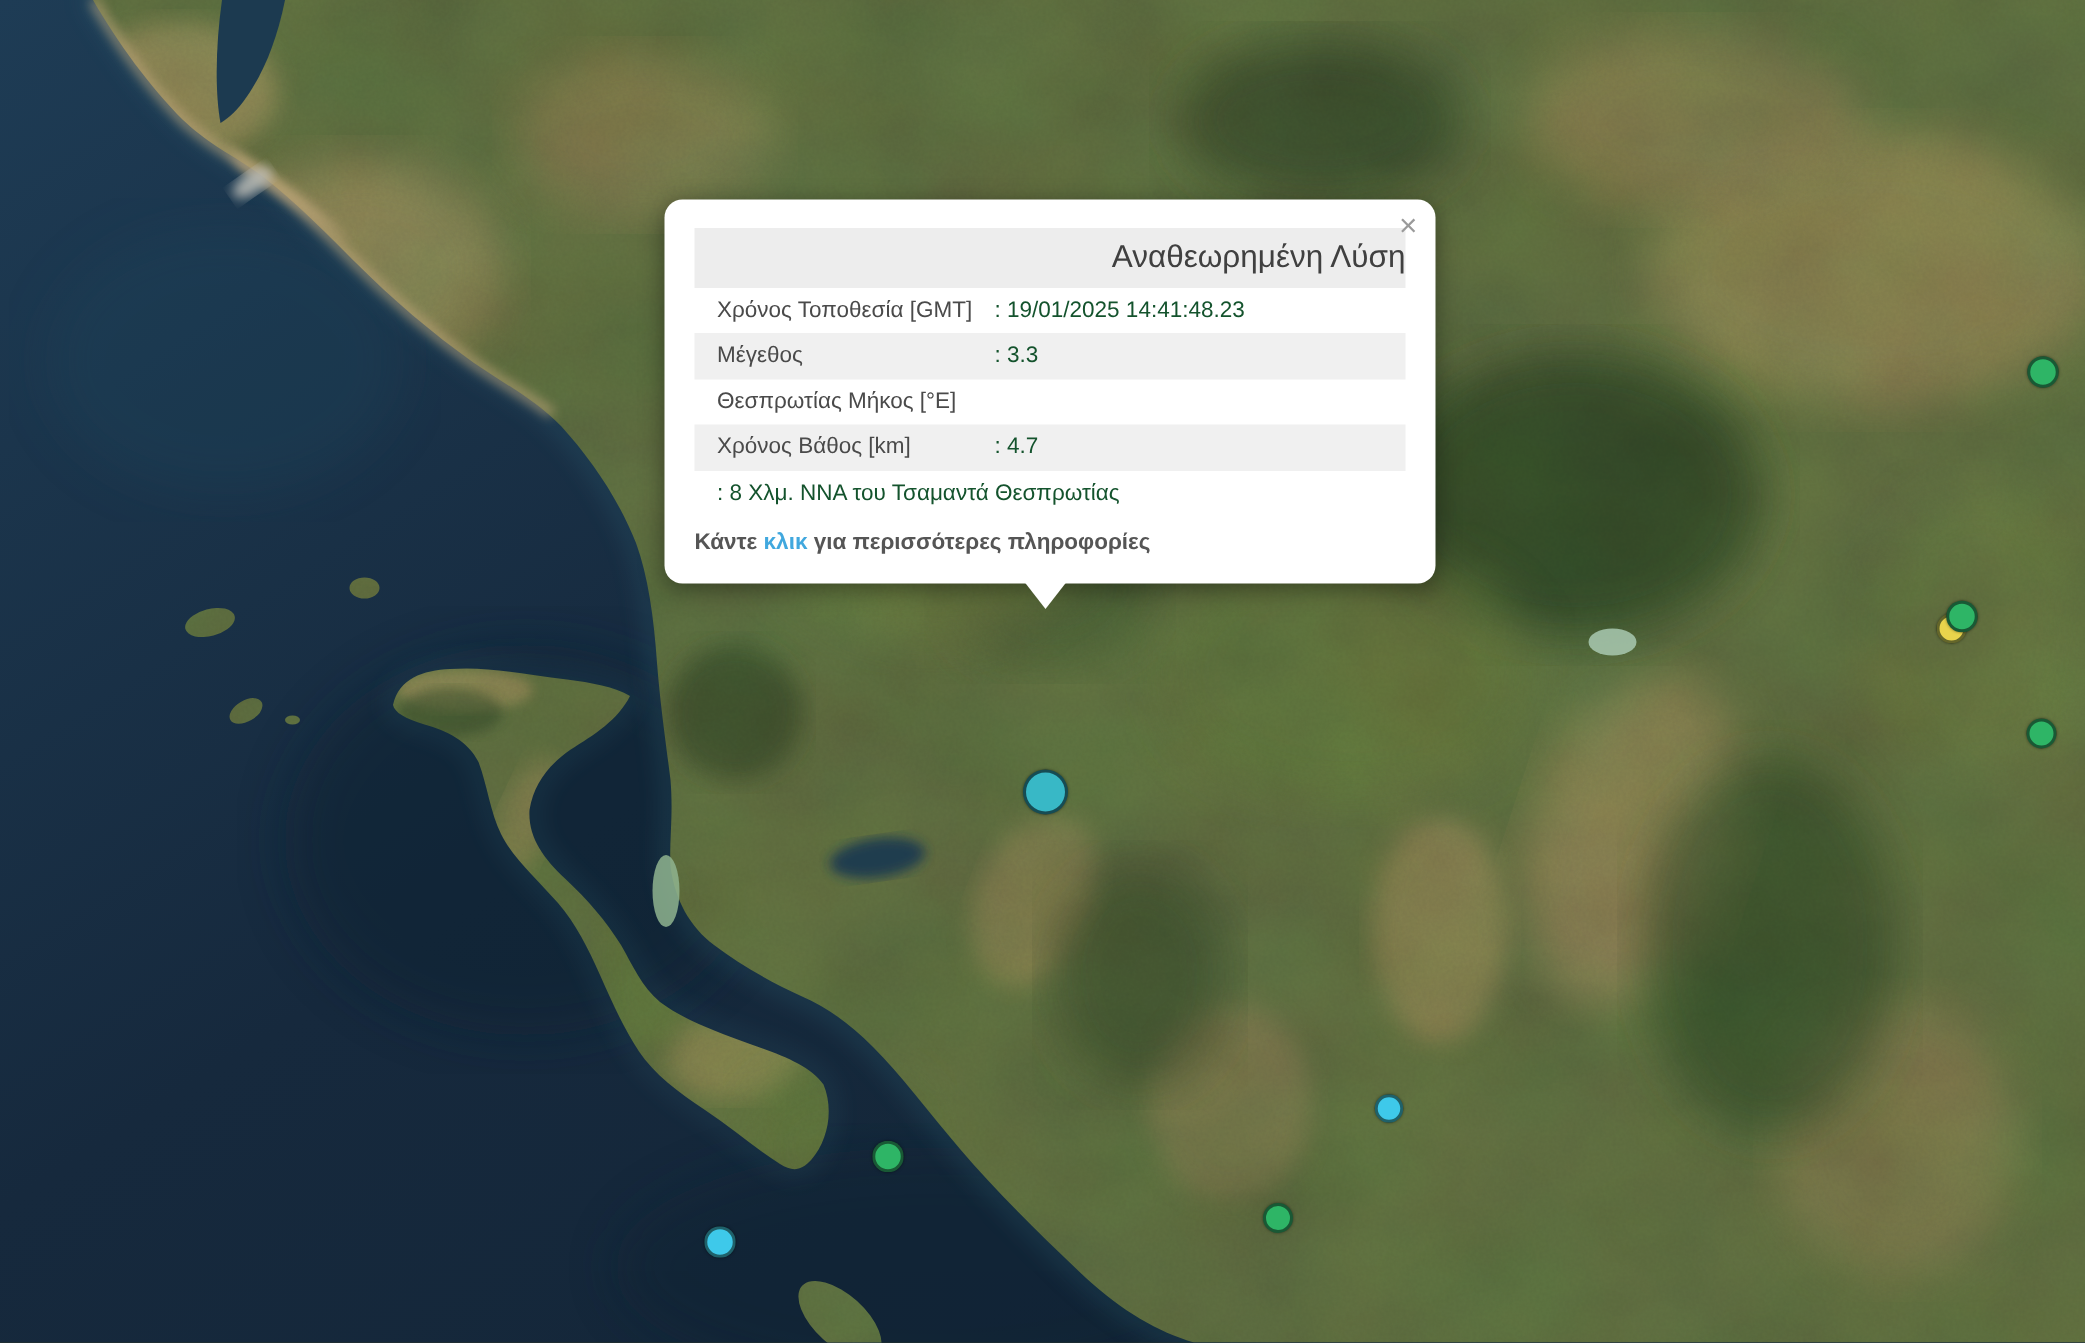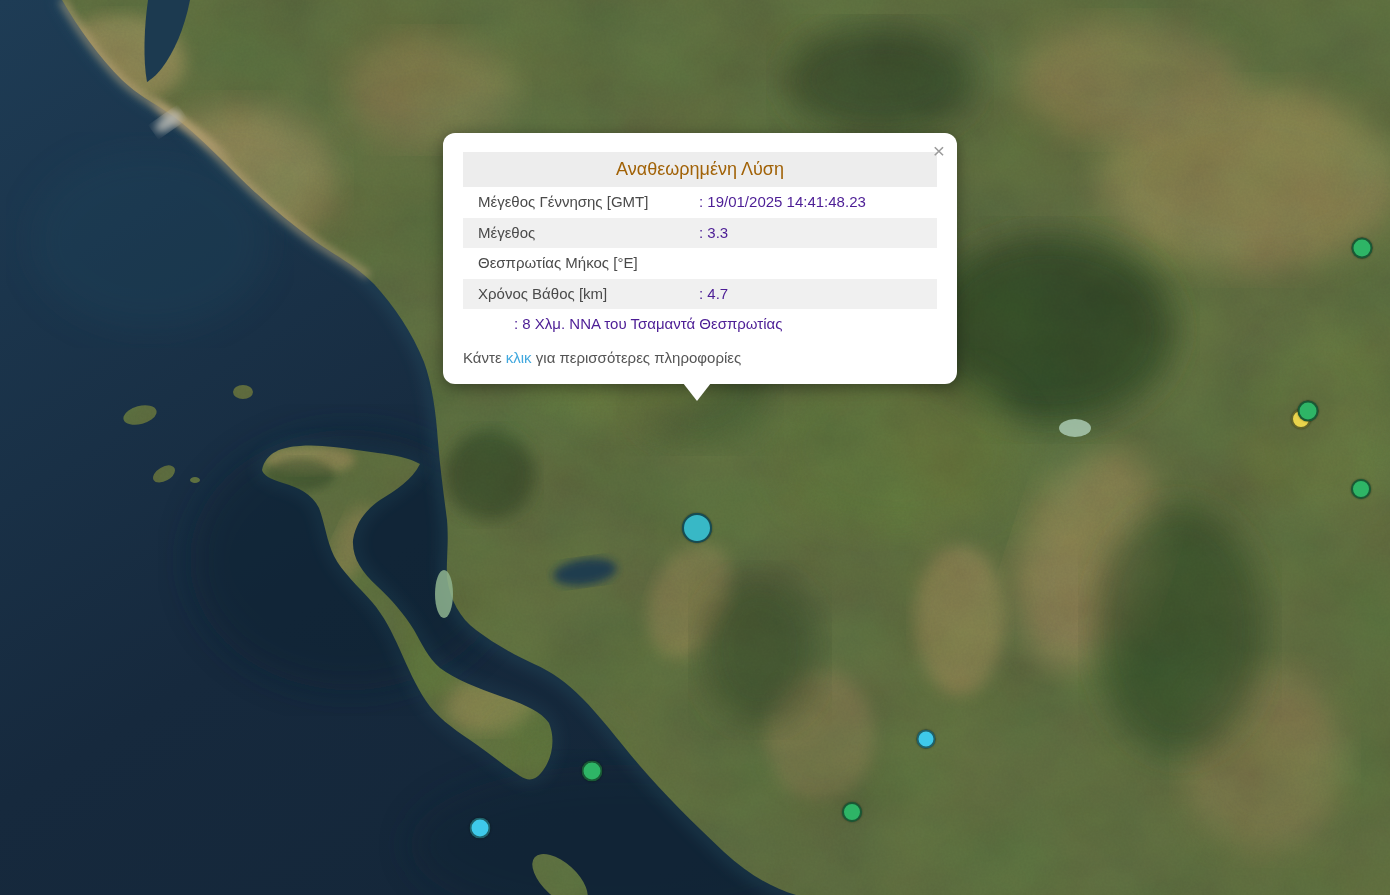--- a/index.html
+++ b/index.html
@@ -28,29 +28,29 @@
     box-shadow:0 4px 16px rgba(0,0,0,.4);
     padding:19px 20px 13px;box-sizing:border-box;
     font-size:15px;line-height:1.5;color:#444;
   }
   .popup .close{
     position:absolute;top:7px;right:12px;
     font-size:21px;line-height:1;color:#9a9a9a;cursor:pointer;
     font-weight:400;
   }
   .ptitle{
-    background:#ededed;color:#a16207;text-align:center;
-    padding:4px 0;font-size:18px;
+    background:#ededed;color:#404040;text-align:right;
+    padding:4px 0;font-size:21px;
   }
   .rows{width:100%;}
   .prow{display:flex;padding:4px 8px 4px 15px;}
   .prow:nth-child(even){background:#f0f0f0;}
   .plabel{width:185px;flex:none;color:#4a4a4a;}
-  .pvalue{flex:1;color:#4c1d95;margin-left:36px;}
-  .pfooter{padding:7px 2px 2px 0;color:#555;}
+  .pvalue{flex:1;color:#14532d;}
+  .pfooter{padding:7px 2px 2px 0;color:#555;font-weight:bold;}
   .plink{color:#41a8de;text-decoration:none;cursor:pointer;}
   .tail{
     position:absolute;left:240px;bottom:-17px;width:0;height:0;
     border-left:14px solid transparent;border-right:14px solid transparent;
     border-top:18px solid #ffffff;
   }
 </style>
 </head>
 <body>
 
@@ -160,21 +160,21 @@
         <div class="marker" style="left: 852px; top: 812px; height: 16px; width: 16px; background: rgb(46, 181, 102);"></div>
         <div class="marker" style="left: 480px; top: 828px; height: 17px; width: 17px; background: rgb(62, 201, 234);"></div>
         <div class="marker selected" style="left: 697px; top: 528px; height: 26px; width: 26px; background: rgb(56, 184, 198);"></div>
       </div>
 
     <div class="popup">
       <span class="close">×</span>
       <div class="ptitle">Αναθεωρημένη Λύση</div>
       <div class="rows">
         <div class="prow">
-          <span class="plabel">Μέγεθος Γέννησης [GMT]</span>
+          <span class="plabel">Χρόνος Τοποθεσία [GMT]</span>
           <span class="pvalue">: 19/01/2025 14:41:48.23</span>
         </div>
         <div class="prow">
           <span class="plabel">Μέγεθος</span>
           <span class="pvalue">: 3.3</span>
         </div>
         <div class="prow">
           <span class="plabel">Θεσπρωτίας Μήκος [°E]</span>
         </div>
         <div class="prow">

